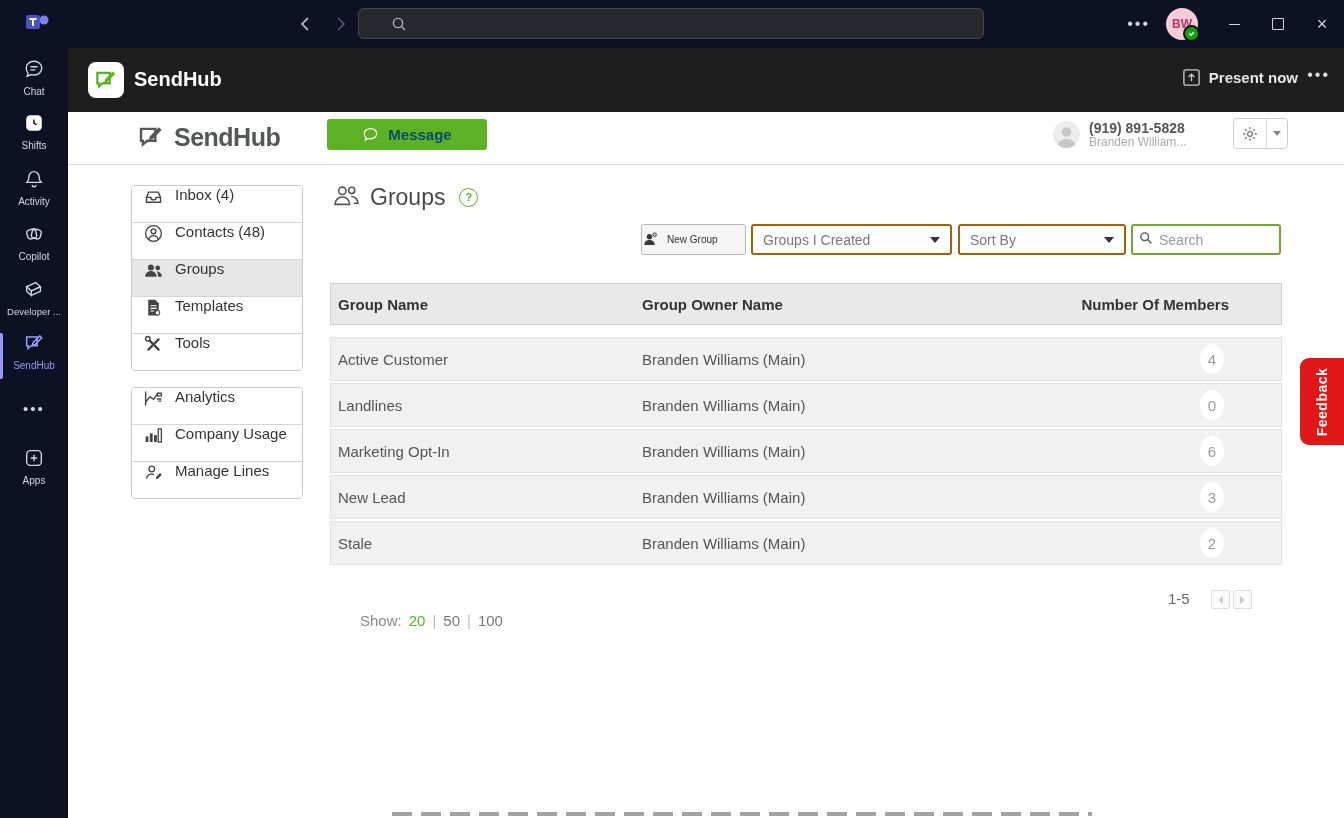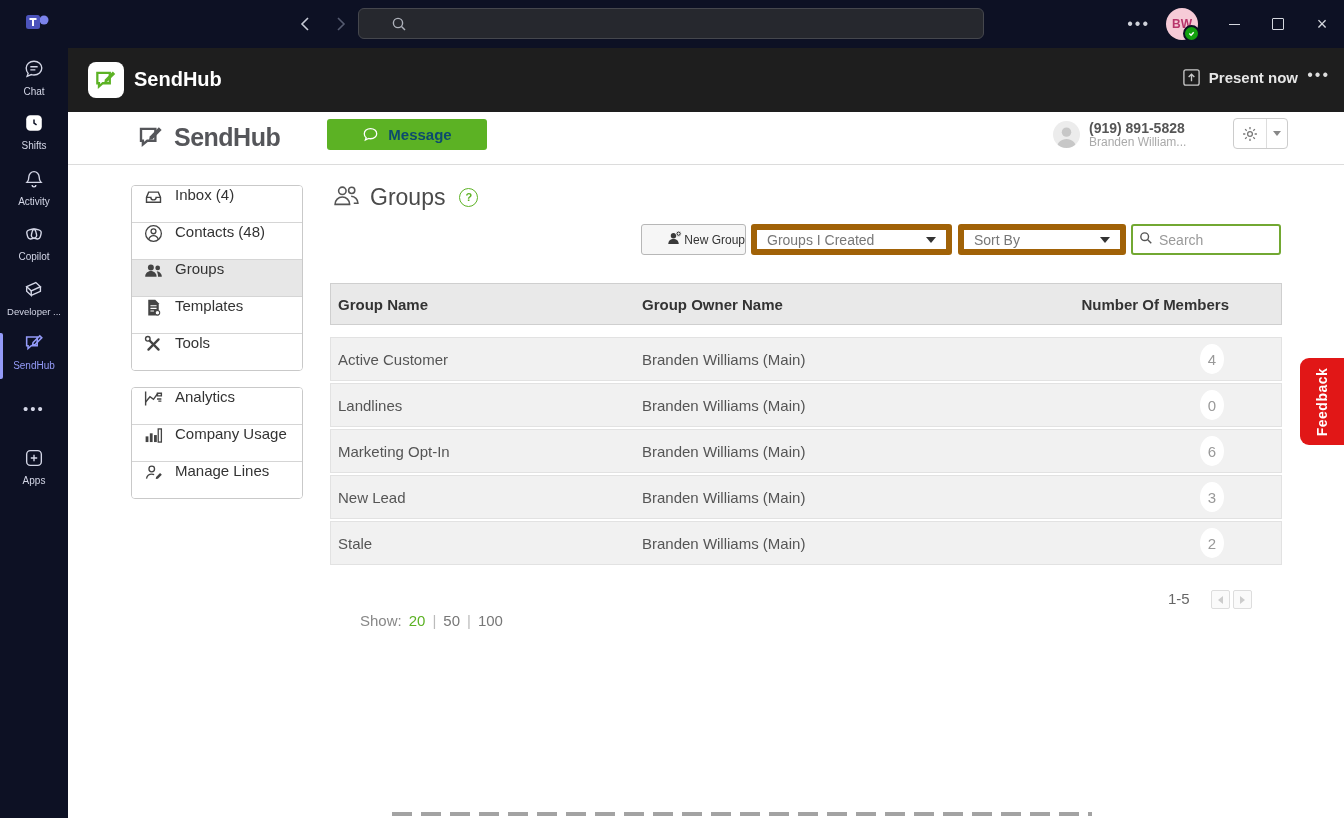--- a/index.html
+++ b/index.html
@@ -71,22 +71,22 @@
   .nav-item.active{background:#e7e7e7;}
   .nav-ic{width:22px;display:flex;justify-content:center;}
 
   
   .page-title{left:333px;top:183px;display:flex;align-items:center;gap:10px;color:#4a4a4a;}
   .page-title .txt{font-size:23px;}
   .help-dot{width:17px;height:17px;border:1px solid #5cb224;border-radius:50%;color:#5cb224;font-size:11px;
             display:flex;align-items:center;justify-content:center;font-weight:bold;margin-left:4px;cursor:pointer;}
 
   .toolbar-btn{left:641px;top:224px;width:105px;height:31px;background:#f6f6f6;border:1px solid #b7b7b7;border-radius:3px;
-               display:flex;align-items:center;justify-content:flex-end;font-size:12px;color:#333;box-sizing:border-box;cursor:pointer;}
-  .select{height:31px;background:#fff;border:6px solid #a16207;border-radius:3px;box-sizing:border-box;
+               display:flex;align-items:center;justify-content:flex-start;gap:7px;font-size:10px;color:#333;box-sizing:border-box;cursor:pointer;}
+  .select{height:31px;background:#fff;border:2px solid #a16207;border-radius:3px;box-sizing:border-box;
           display:flex;align-items:center;padding:0 10px;font-size:14px;color:#777;cursor:pointer;}
   .select .caret-dark{margin-left:auto;width:0;height:0;border-left:5px solid transparent;border-right:5px solid transparent;border-top:6px solid #333;}
   .sel-filter{left:751px;top:224px;width:201px;}
   .sel-sort{left:958px;top:224px;width:168px;}
   .search-box{left:1131px;top:224px;width:150px;height:31px;border:2px solid #72a832;border-radius:3px;background:#fff;
               box-sizing:border-box;display:flex;align-items:center;padding:0 6px;gap:4px;}
   .search-box input{border:none;outline:none;width:100%;font-size:14px;color:#444;font-family:"Liberation Sans",sans-serif;}
   .search-box input::placeholder{color:#999;}
 
   .grid-head{left:330px;top:283px;width:952px;height:42px;background:#e9e9e9;border:1px solid #cfcfcf;box-sizing:border-box;

